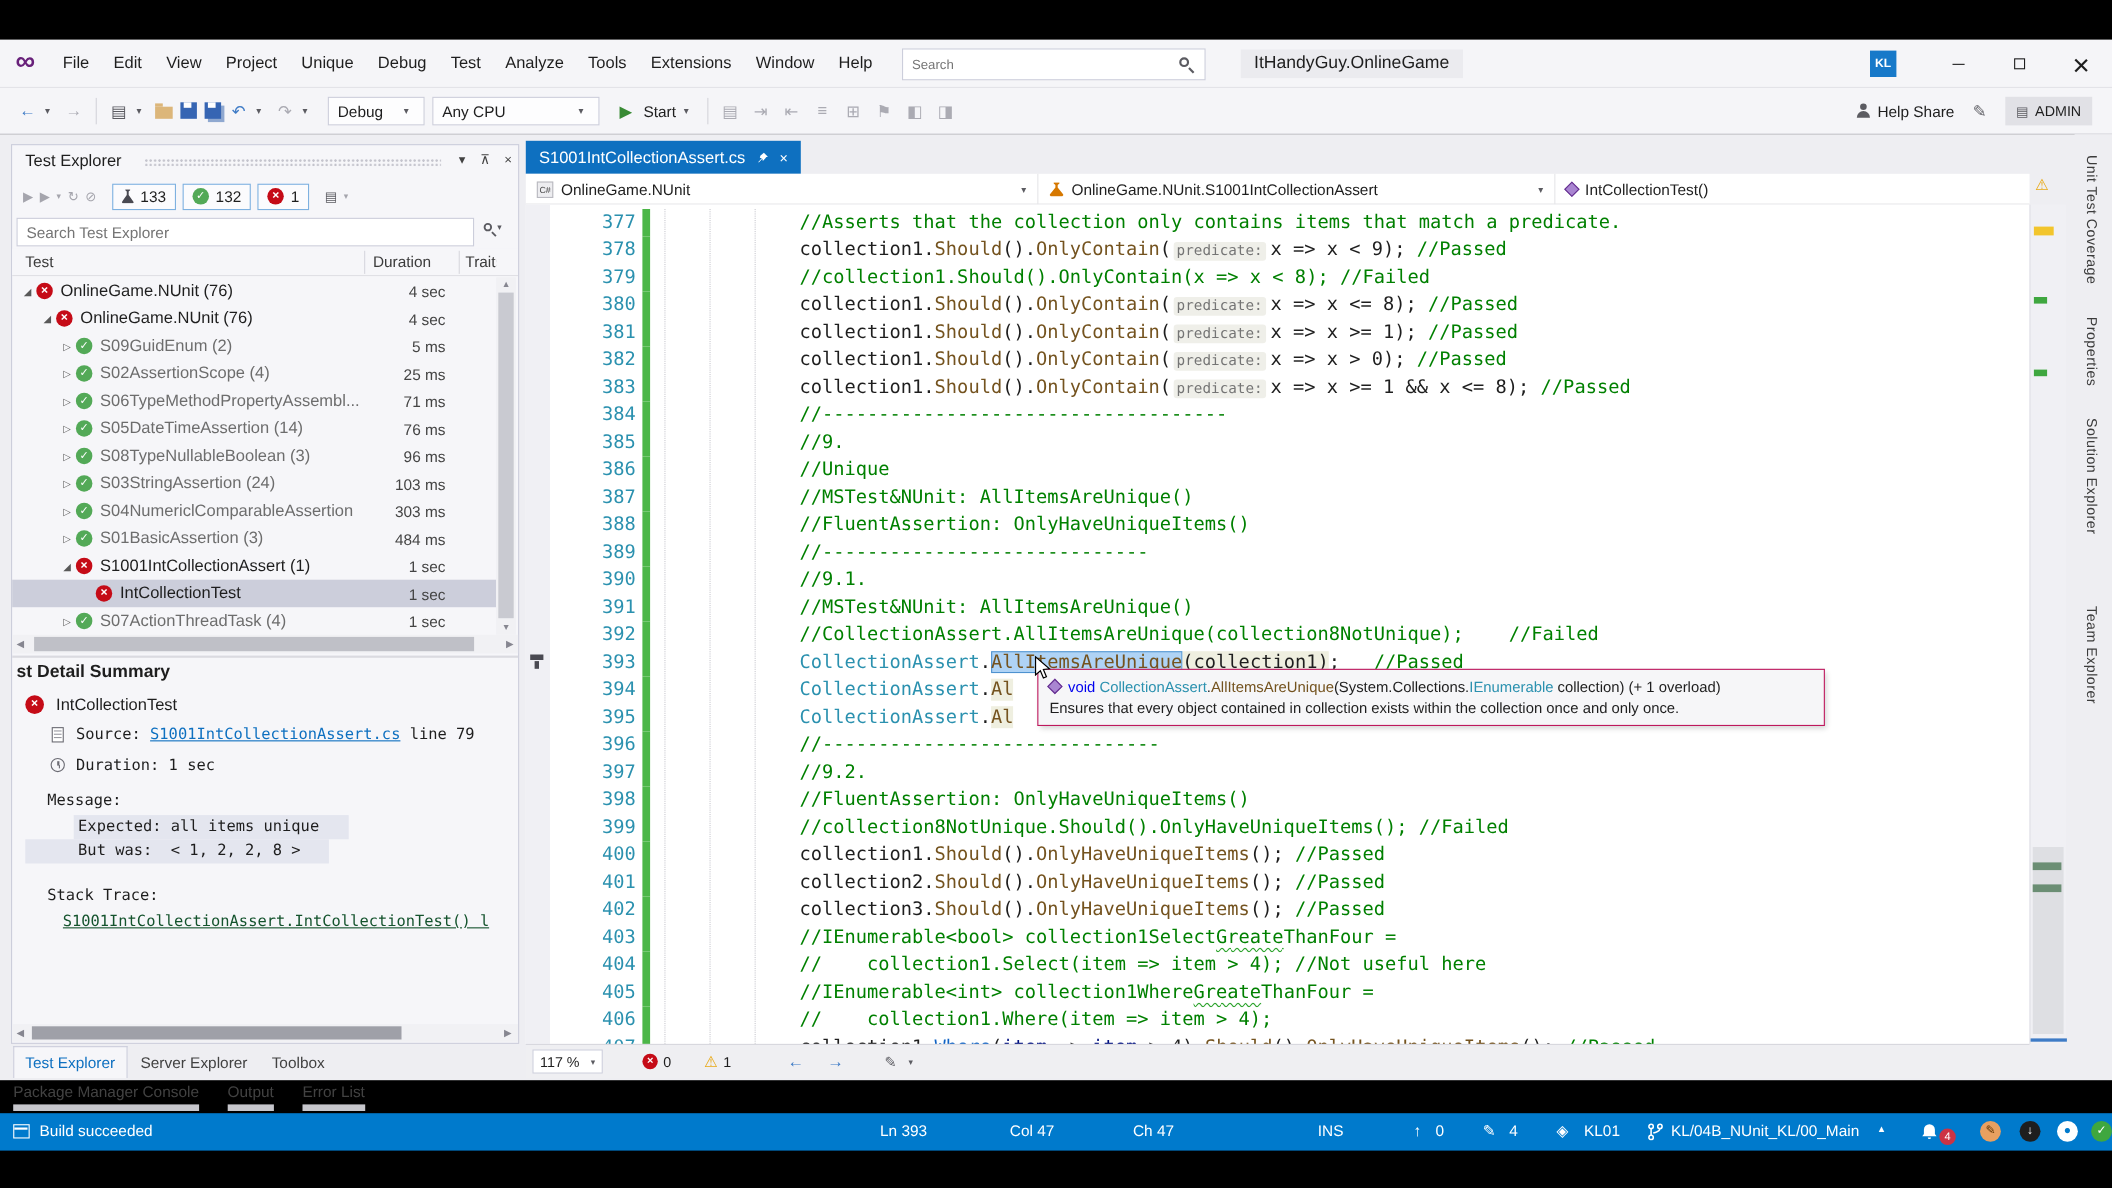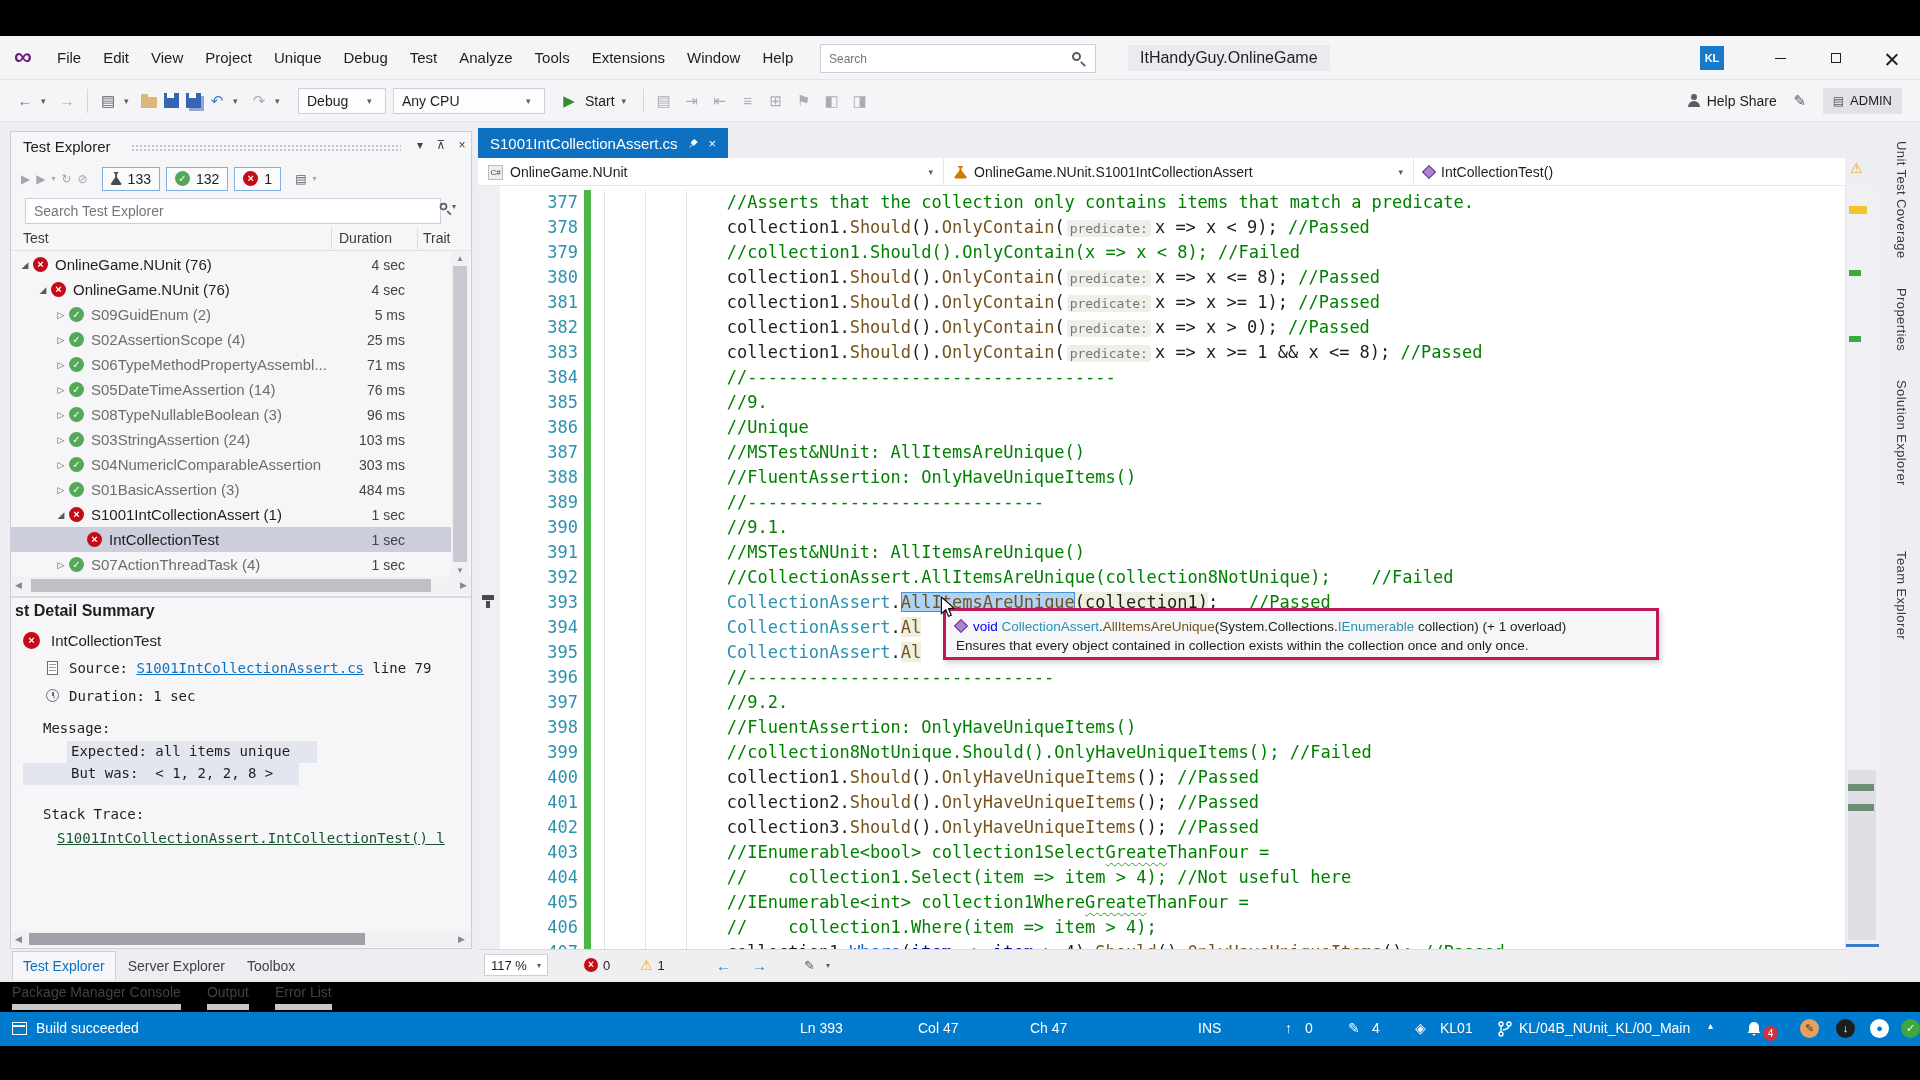--- a/index.html
+++ b/index.html
@@ -51,21 +51,21 @@
   #te-title .t { position:absolute; left:12px; top:6px; font-size:15px; color:#1e1e1e; }
   #te-grip { position:absolute; left:120px; top:12px; width:270px; height:7px;
              background-image:radial-gradient(#C3C3CC 1px, transparent 1.2px); background-size:4px 4px; }
   .te-titlebtn { position:absolute; top:6px; font-size:12px; color:#424242; width:18px; text-align:center; }
   #te-toolbar { position:absolute; left:0; top:30px; width:100%; height:33px; display:flex; align-items:center; padding-left:10px; gap:6px; }
   .te-ticon { font-size:12px; color:#A5A5AD; }
   .badge { height:24px; border:1px solid #7EB1E0; background:#FBFBFD; display:flex; align-items:center; gap:6px; padding:0 8px; font-size:14px; color:#1e1e1e; }
   .flask { width:11px; height:13px; background:#4A4A52; clip-path:polygon(30% 0,70% 0,70% 8%,58% 16%,58% 40%,100% 92%,92% 100%,8% 100%,0 92%,42% 40%,42% 16%,30% 8%); }
   .dot-pass { width:15px; height:15px; border-radius:50%; background:#53A957; color:#fff; font-size:10px; line-height:15px; text-align:center; }
   .dot-fail { width:15px; height:15px; border-radius:50%; background:#C50B17; color:#fff; font-size:11px; font-weight:bold; line-height:14px; text-align:center; }
-  #te-search { position:absolute; left:14px; top:66px; width:416px; height:26px; background:#fff; border:1px solid #CCCEDB; }
+  #te-search { position:absolute; left:4px; top:66px; width:416px; height:26px; background:#fff; border:1px solid #CCCEDB; }
   #te-search input { width:100%; height:24px; border:0; outline:0; padding:0 8px; font-size:14px; color:#333; background:transparent; font-family:"Liberation Sans",sans-serif;}
   #te-search-icons { position:absolute; left:428px; top:70px; display:flex; gap:4px; align-items:center;}
   #te-header { position:absolute; left:0; top:94px; width:100%; height:25px; background:#F6F6F9; border-bottom:1px solid #E0E0E5; font-size:14px; color:#3b3b3b; }
   #te-header .h1 { position:absolute; left:12px; top:4px; }
   #te-header .h2 { position:absolute; left:328px; top:4px; }
   #te-header .h3 { position:absolute; left:412px; top:4px; width:28px; overflow:hidden; white-space:nowrap; }
   #te-header .sep { position:absolute; top:2px; width:1px; height:21px; background:#D8D8DE; }
   #testRows { position:absolute; left:0; top:120px; width:440px; }
   .trow { position:relative; height:25px; display:flex; align-items:center; font-size:15px; white-space:nowrap; }
   .trow.sel { background:#CCCEDB; }
@@ -120,21 +120,21 @@
   .tok.c { color:#008000; } .tok.p { color:#1E1E1E; } .tok.t { color:#2B91AF; }
   .tok.m { color:#74531F; } .tok.k { color:#0F62C4; } .tok.v { color:#001080; }
   .tok.h { color:#757575; background:#EFEFE9; border-radius:3px; font-size:13px; padding:1px 3px; margin:0 4px 0 2px; }
   .tok.sel { background:#AFD3F5; box-shadow:0 0 0 1px #4E92CF inset; }
   .tok.ref { background:#EFEFE0; }
   .tok.sq { text-decoration:underline wavy #2CA32C 1px; text-underline-offset:4px; }
   #brush { position:absolute; left:4px; top:409px; width:14px; height:15px; }
   #brush .b1 { width:12px; height:5px; background:#4A4A52; }
   #brush .b2 { width:4px; height:7px; background:#4A4A52; margin:1px 0 0 4px; }
   #cursor-arrow { position:absolute; left:460px; top:410px; }
-  #tooltip { position:absolute; left:465px; top:422px; width:716px; height:52px; background:#F6F6F8; border:3px solid #be185d; box-shadow:2px 3px 5px rgba(0,0,0,.18); padding:5px 10px; font-family:"Liberation Sans",sans-serif; font-size:13.5px; white-space:nowrap; }
+  #tooltip { position:absolute; left:465px; top:422px; width:716px; height:52px; background:#F6F6F8; border:1px solid #be185d; box-shadow:2px 3px 5px rgba(0,0,0,.18); padding:5px 10px; font-family:"Liberation Sans",sans-serif; font-size:13.5px; white-space:nowrap; }
   #tooltip .row1 { display:flex; align-items:center; gap:7px; height:20px;}
   #tooltip .row2 { color:#1e1e1e; margin-top:2px; }
   .sg.k { color:#0000EE; } .sg.t { color:#2B91AF; } .sg.m { color:#74531F; } .sg.p { color:#1e1e1e; }
 
   #editor-bottom { position:absolute; left:478px; top:949px; width:1367px; height:31px; background:#EFEFF2; border-top:1px solid #D8D8DE; }
   #zoombox { position:absolute; left:6px; top:4px; width:64px; height:22px; background:#fff; border:1px solid #CCCEDB; font-size:13px; display:flex; align-items:center; justify-content:space-between; padding:0 6px; }
   .eb-item { position:absolute; top:4px; height:22px; display:flex; align-items:center; gap:5px; font-size:13px; color:#1e1e1e; }
   .err-dot { width:14px; height:14px; border-radius:50%; background:#C50B17; color:#fff; font-size:10px; font-weight:bold; text-align:center; line-height:14px; }
   .warn-tri { color:#E8A917; font-size:14px; }
   .nav-arrow { color:#3E7BC6; font-size:15px; font-weight:bold; }

